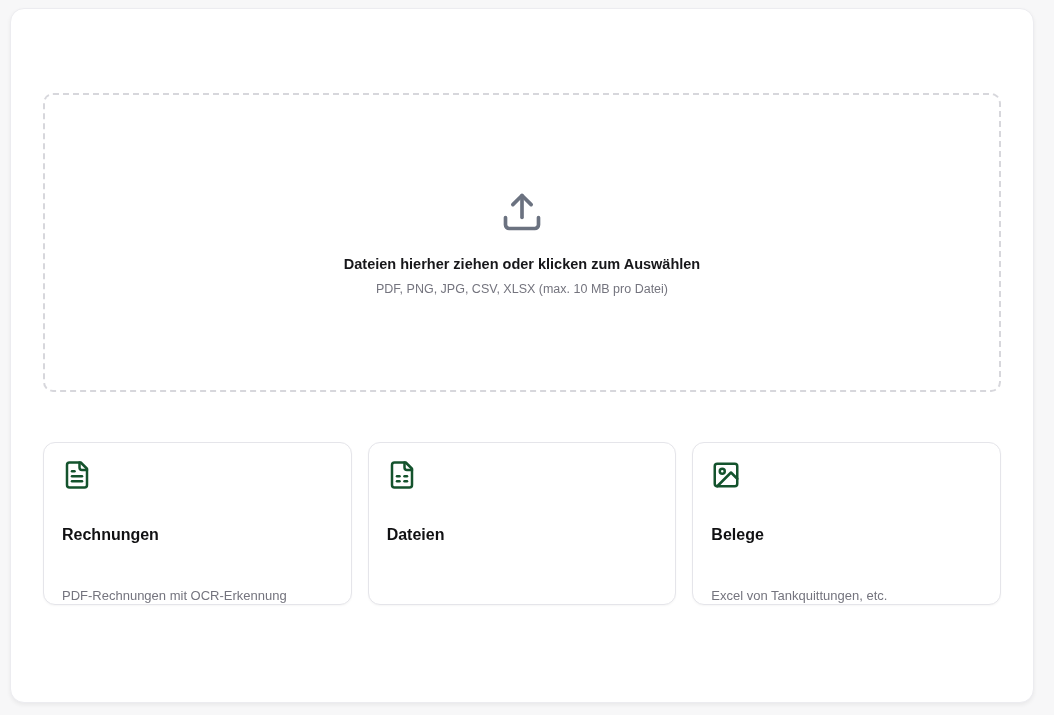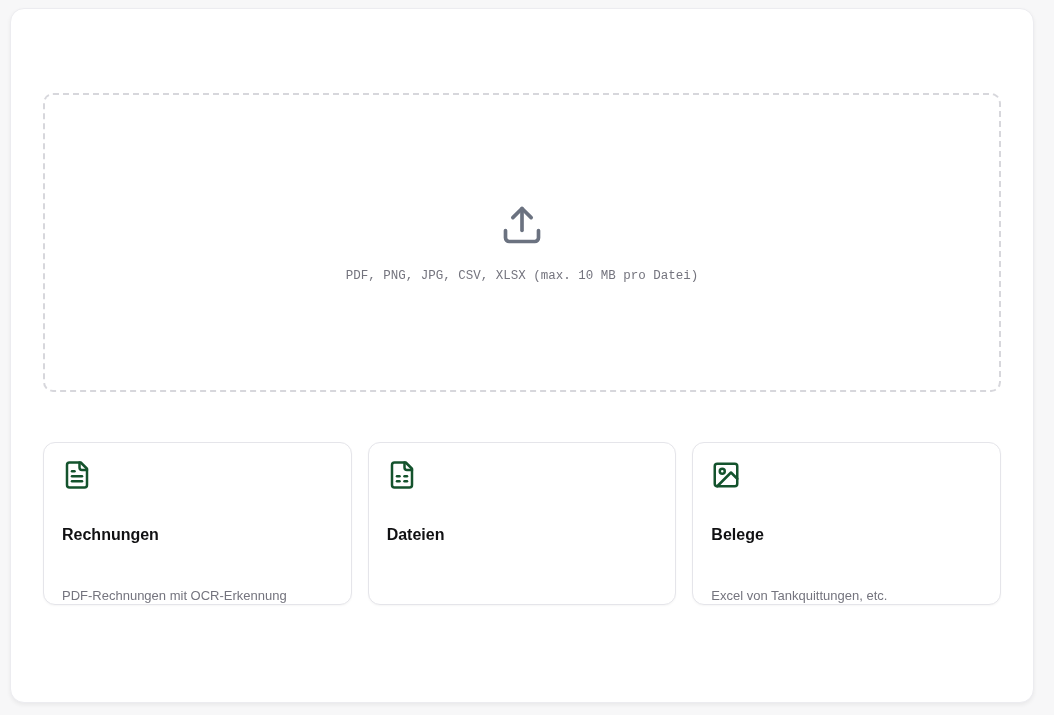--- a/index.html
+++ b/index.html
@@ -46,21 +46,20 @@
   .dropzone .upload-icon { margin-bottom: 22px; }
   .dropzone-main-text {
     font-size: 14.5px;
     font-weight: 700;
     color: #17171a;
     margin-bottom: 10px;
   }
   .dropzone-sub-text {
     font-size: 12.5px;
     color: #74747e;
-    font-family: Liberation Mono, monospace;
   }
   .info-cards {
     margin-top: 50px;
     display: grid;
     grid-template-columns: repeat(3, 1fr);
     gap: 16px;
   }
   .info-card {
     height: 163px;
     background: #ffffff;
@@ -90,20 +89,21 @@
 
 
   <div class="dropzone">
     <span class="upload-icon">
       <svg width="44" height="44" viewBox="0 0 24 24" fill="none" stroke-width="2" stroke-linecap="round" stroke-linejoin="round" stroke="#6b7280">
         <path d="M21 15v4a2 2 0 0 1-2 2H5a2 2 0 0 1-2-2v-4"></path>
         <polyline points="17 8 12 3 7 8"></polyline>
         <line x1="12" x2="12" y1="3" y2="15"></line>
       </svg>
     </span>
+    <div class="dropzone-main-text">Dateien hierher ziehen oder klicken zum Auswählen</div>
     <div class="dropzone-sub-text">PDF, PNG, JPG, CSV, XLSX (max. 10 MB pro Datei)</div>
   </div>
 
   <div class="info-cards">
 
     <div class="info-card">
       <span class="card-icon">
         <svg width="30" height="30" viewBox="0 0 24 24" fill="none" stroke-width="2" stroke-linecap="round" stroke-linejoin="round" stroke="#14532d">
           <path d="M15 2H6a2 2 0 0 0-2 2v16a2 2 0 0 0 2 2h12a2 2 0 0 0 2-2V7Z"></path>
           <path d="M14 2v4a2 2 0 0 0 2 2h4"></path>

